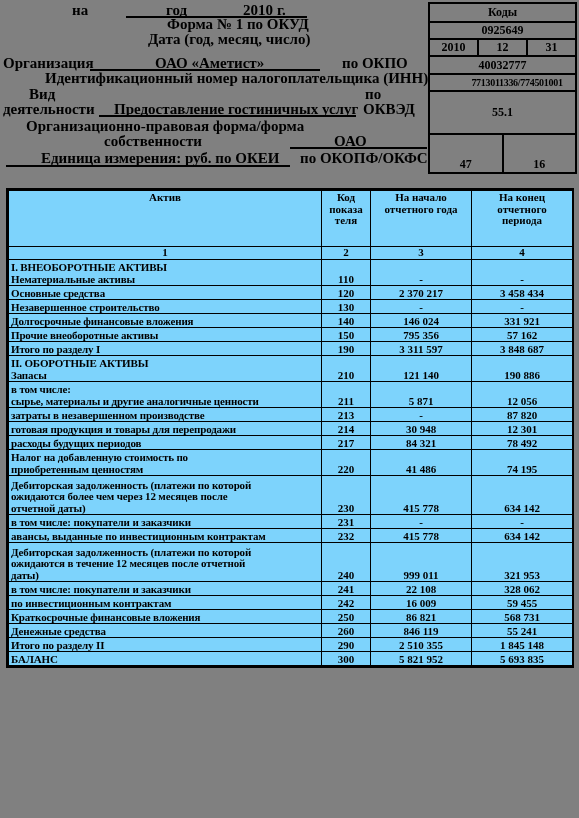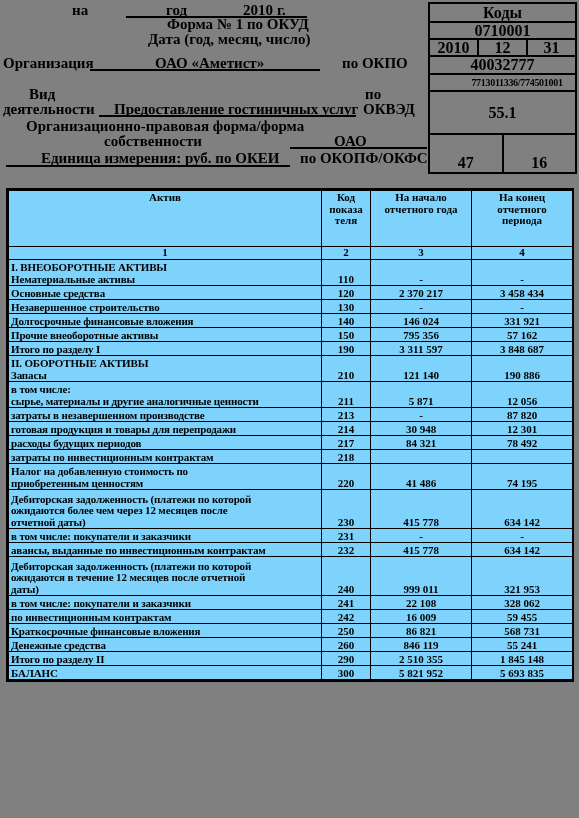--- a/index.html
+++ b/index.html
@@ -60,21 +60,21 @@
   }
   .codes-row {
     display: flex;
     border-bottom: 2px solid #000;
     box-sizing: border-box;
   }
   .codes-row:last-child { border-bottom: none; }
   .codes-cell {
     flex: 1;
     text-align: center;
-    font-size: 16px;
+    font-size: 12px;
     font-weight: bold;
     box-sizing: border-box;
     border-right: 2px solid #000;
     display: flex;
     align-items: center;
     justify-content: center;
     overflow: hidden;
     white-space: nowrap;
   }
   .codes-cell:last-child { border-right: none; }
@@ -146,20 +146,21 @@
       <div class="rule" style="left:126px; top:16px; width:181px;"></div>
 
       <span class="hline" style="left:155px; top:16px;margin-left:12px;">Форма № 1 по ОКУД</span>
       <span class="hline" style="left:148px; top:31px;">Дата (год, месяц, число)</span>
 
       <span class="hline" style="left:3px;   top:55px;">Организация</span>
       <span class="hline" style="left:155px; top:55px;">ОАО «Аметист»</span>
       <div class="rule" style="left:90px;  top:69px; width:230px;"></div>
       <span class="hline" style="left:342px; top:55px;">по ОКПО</span>
 
+      <span class="hline" style="left:45px;  top:70px;">Идентификационный номер налогоплательщика (ИНН)</span>
 
       <span class="hline" style="left:29px;  top:86px;">Вид</span>
       <span class="hline" style="left:3px;   top:101px;">деятельности</span>
       <span class="hline" style="left:114px; top:101px;">Предоставление гостиничных услуг</span>
       <div class="rule" style="left:99px;  top:115px; width:257px;"></div>
       <span class="hline" style="left:365px; top:86px;">по</span>
       <span class="hline" style="left:363px; top:101px;">ОКВЭД</span>
 
       <span class="hline" style="left:26px;  top:118px;">Организационно-правовая форма/форма</span>
       <span class="hline" style="left:104px; top:133px;">собственности</span>
@@ -169,21 +170,21 @@
       <span class="hline" style="left:41px;  top:150px;">Единица измерения: руб. по ОКЕИ</span>
       <span class="hline" style="left:300px; top:150px;">по ОКОПФ/ОКФС</span>
       <div class="rule" style="left:6px;   top:165px; width:284px;"></div>
     </div>
 
     <div class="codes">
       <div class="codes-row r-h">
         <div class="codes-cell">Коды</div>
       </div>
       <div class="codes-row r-okud">
-        <div class="codes-cell">0710001</div>
+        <div class="codes-cell">0925649</div>
       </div>
       <div class="codes-row r-date">
         <div class="codes-cell">2010</div>
         <div class="codes-cell">12</div>
         <div class="codes-cell">31</div>
       </div>
       <div class="codes-row r-okpo">
         <div class="codes-cell">40032777</div>
       </div>
       <div class="codes-row r-inn">
@@ -318,28 +319,20 @@
           </tr>
           <tr>
             <td class="lbl" style="height: 14px;">
               <div>расходы будущих периодов</div>
             </td>
             <td class="num">217</td>
             <td class="num">84 321</td>
             <td class="num">78 492</td>
           </tr>
           <tr>
-            <td class="lbl" style="height: 14px;">
-              <div>затраты по инвестиционным контрактам</div>
-            </td>
-            <td class="num">218</td>
-            <td class="num"></td>
-            <td class="num"></td>
-          </tr>
-          <tr>
             <td class="lbl" style="height: 26px;">
               <div>Налог на добавленную стоимость по</div>
               <div>приобретенным ценностям</div>
             </td>
             <td class="num">220</td>
             <td class="num">41 486</td>
             <td class="num">74 195</td>
           </tr>
           <tr>
             <td class="lbl" style="height: 39px;">

